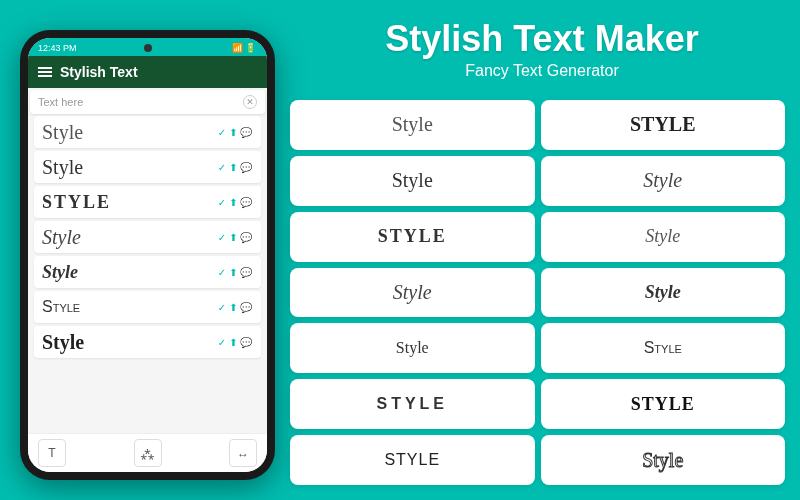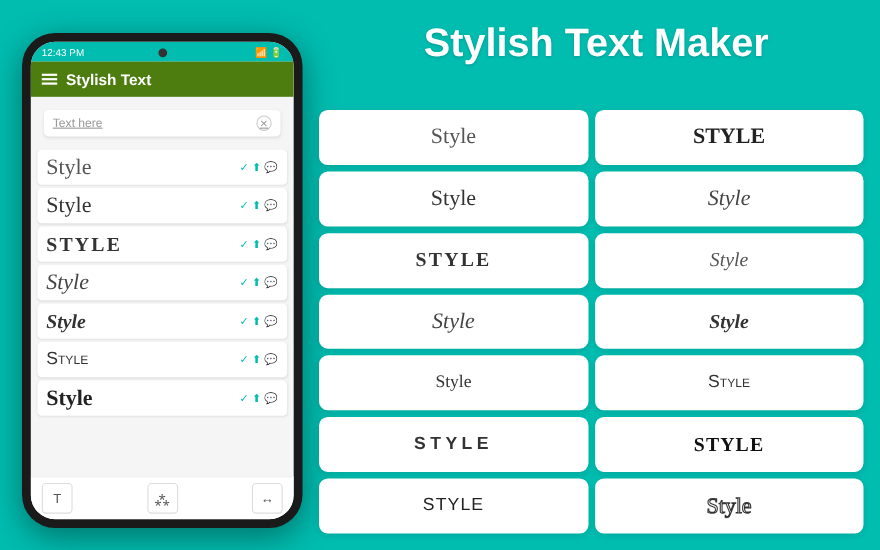--- a/index.html
+++ b/index.html
@@ -84,21 +84,21 @@
       font-size: 9px;
       padding: 4px 10px 2px;
       display: flex;
       justify-content: space-between;
       align-items: center;
       min-height: 18px;
     }
 
     
     .app-bar {
-      background: #4d7c0f;
+      background: #14532d;
       color: white;
       font-size: 14px;
       font-weight: bold;
       padding: 8px 10px;
       display: flex;
       align-items: center;
       gap: 8px;
     }
 
     .hamburger {
@@ -109,30 +109,29 @@
     .hamburger span {
       display: block;
       width: 14px;
       height: 2px;
       background: white;
     }
 
     
     .search-bar {
       background: white;
-      margin: 12px;
+      margin: 2px;
       border-radius: 4px;
       padding: 5px 8px;
       display: flex;
       justify-content: space-between;
       align-items: center;
       font-size: 11px;
       color: #999;
       box-shadow: 0 1px 3px rgba(0,0,0,0.1);
-      text-decoration: underline;
     }
 
     .clear-icon {
       width: 14px;
       height: 14px;
       border: 1px solid #ccc;
       border-radius: 50%;
       display: flex;
       align-items: center;
       justify-content: center;
@@ -232,20 +231,21 @@
     .font-fancy { font-family: 'Palatino Linotype', Palatino, serif; font-size: 20px; font-style: italic; color: #444; }
     .font-elegant { font-family: Georgia, serif; font-size: 18px; color: #555; font-style: italic; }
     .font-hand { font-family: 'Comic Sans MS', cursive; font-size: 16px; color: #333; }
     .font-stencil { font-family: Arial Black, sans-serif; font-size: 16px; color: #222; text-transform: uppercase; letter-spacing: 1px; }
   </style>
 </head>
 <body>
 
 <div class="header-section">
   <div class="app-title">Stylish Text Maker</div>
+  <div class="app-subtitle">Fancy Text Generator</div>
 </div>
 
 <div class="phone-container">
   <div class="phone-body">
     <div class="phone-camera"></div>
     <div class="phone-screen">
 
       <div class="status-bar">
         <span>12:43 PM</span>
         <span>📶 🔋</span>

